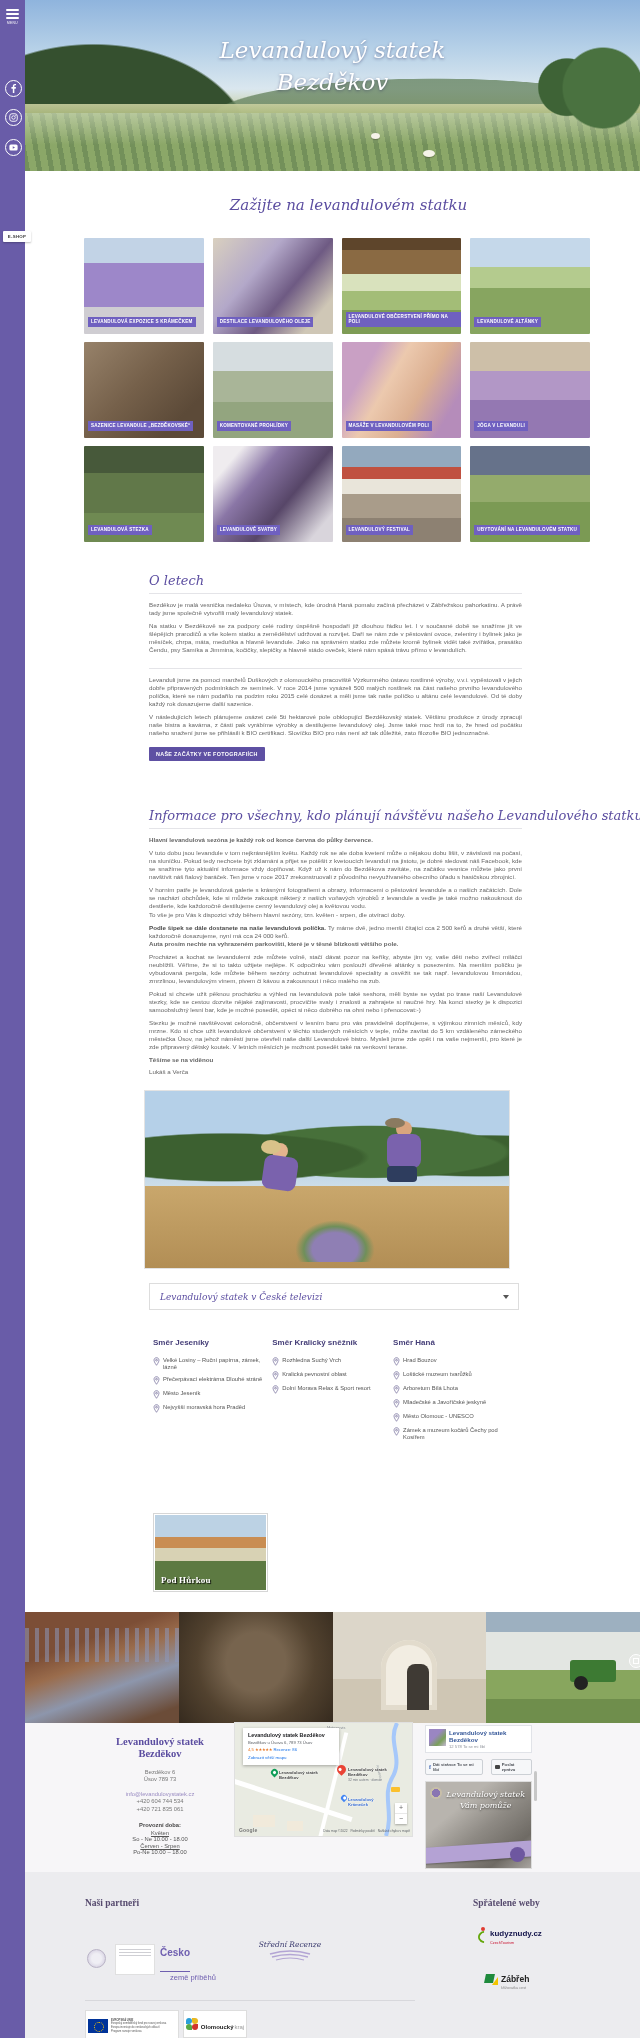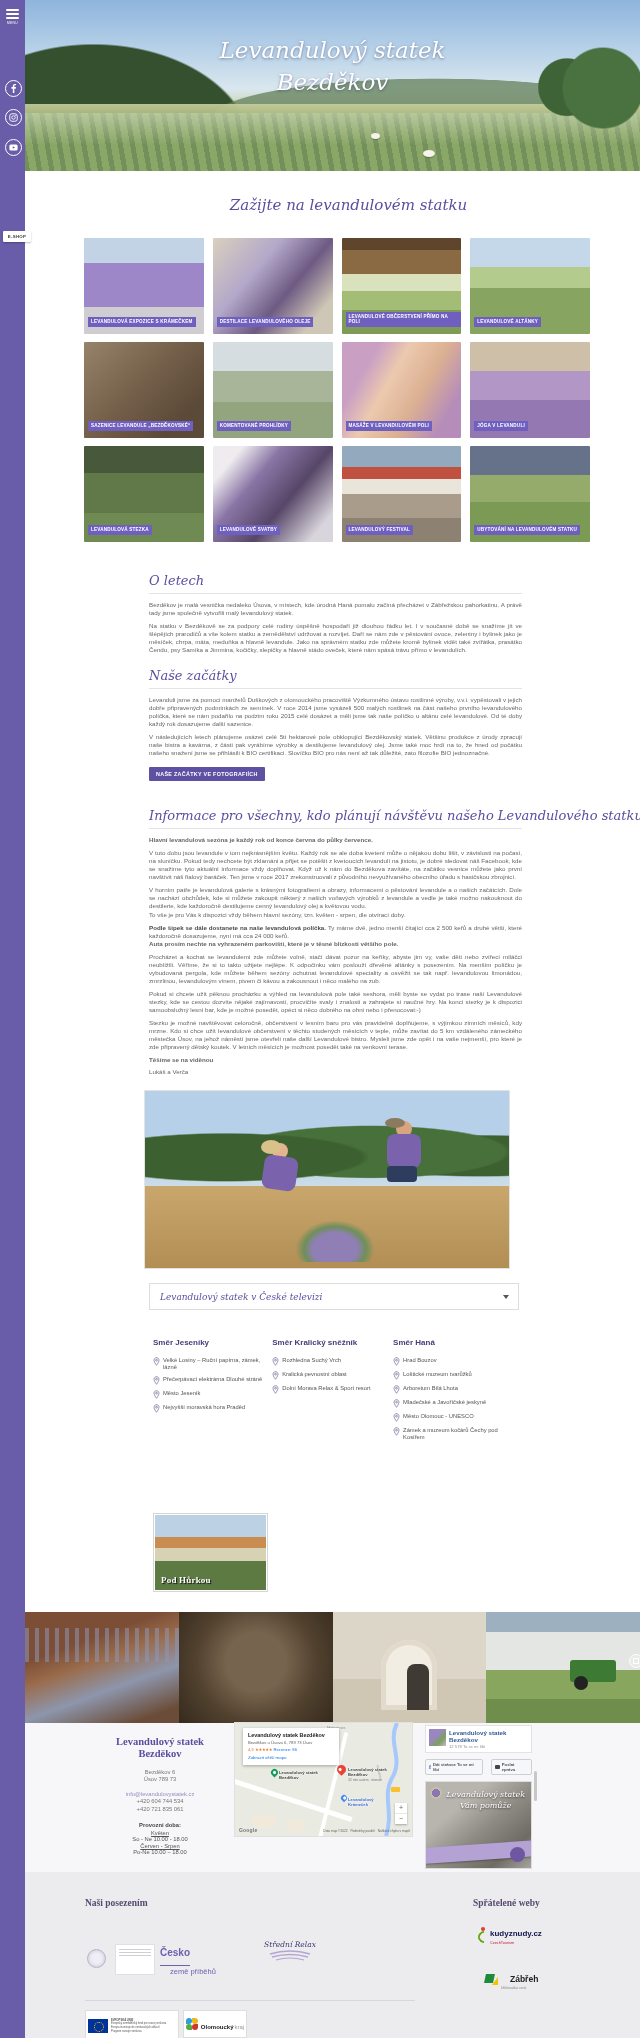--- a/index.html
+++ b/index.html
@@ -218,21 +218,21 @@
 
   
   .footer-partners{position:absolute;left:0;top:1872px;width:615px;height:166px;background:#ececef;}
   .fp-heading{position:absolute;font-family:"Liberation Serif",serif;font-weight:bold;font-size:9.5px;color:#564a6e;}
   .fp-h-left{left:60px;top:26px;} .fp-h-right{left:448px;top:26px;}
   .emblem{position:absolute;left:62px;top:77px;width:17px;height:17px;border:1px solid #b9b3c6;border-radius:50%;
           background:radial-gradient(circle,#efeef4 0 40%,#dcd8e6 70%);}
   .cert-box{position:absolute;left:90px;top:72px;width:34px;height:25px;background:#fff;border:1px solid #e0e0e0;padding:2px;}
   .cert-box i{display:block;height:1px;background:#cfcfd4;margin:2px 1px;}
   .cesko{position:absolute;left:135px;top:70px;width:82px;color:#6f5fb0;}
-  .cesko-l1{font-size:10px;font-weight:bold;border-bottom:1.5px solid #6f5fb0;display:inline-block;padding-bottom:7px;}
+  .cesko-l1{font-size:10px;font-weight:bold;border-bottom:1.5px solid #6f5fb0;display:inline-block;padding-bottom:13px;}
   .cesko-l2{font-size:7.5px;margin-top:1px;margin-left:10px;}
   .smorava{position:absolute;left:225px;top:68px;width:80px;text-align:center;}
   .smorava-text{font-family:"DejaVu Serif",serif;font-style:italic;font-size:7.5px;color:#3a3a6e;}
   .smorava svg{display:block;margin:1px auto 0;}
   .fp-divider{position:absolute;left:60px;top:128px;width:330px;border-top:1px solid #d8d8dc;}
   .eu-box{position:absolute;left:60px;top:138px;width:88px;height:26px;background:#fff;border:1px solid #ddd;
           display:flex;align-items:center;padding:2px;}
   .eu-flag{width:20px;height:14px;background:#039;position:relative;flex:0 0 auto;}
   .eu-flag i{position:absolute;left:6px;top:3px;width:8px;height:8px;border:1px dotted #fc0;border-radius:50%;}
   .eu-lines{margin-left:3px;}
@@ -253,21 +253,21 @@
   .kzn-fig .dot{position:absolute;left:4px;top:0;width:4px;height:4px;border-radius:50%;background:#e03c31;}
   .kzn-fig .body{position:absolute;left:1px;top:4px;width:8px;height:8px;border:2px solid #64a70b;border-top-color:transparent;
                  border-right-color:transparent;border-radius:50%;transform:rotate(45deg);}
   .kzn-text{font-size:8px;font-weight:bold;color:#14154c;}
   .kzn-sub{font-size:3.8px;color:#c8102e;margin-left:13px;margin-top:1px;}
   .zabreh{position:absolute;left:460px;top:100px;cursor:pointer;}
   .zab-row{display:flex;align-items:center;}
   .zab-ico{width:13px;height:13px;position:relative;margin-right:3px;}
   .zab-ico .g{position:absolute;left:0;top:2px;width:9px;height:9px;background:#1e8a3c;transform:skewX(-12deg);}
   .zab-ico .y{position:absolute;right:0;bottom:0;width:0;height:0;border-left:6px solid transparent;border-bottom:8px solid #f2c500;}
-  .zab-text{font-size:8.5px;font-weight:bold;color:#222;margin-left:9px;}
+  .zab-text{font-size:8.5px;font-weight:bold;color:#222;}
   .zab-sub{font-size:3.8px;color:#8a8a8a;margin-left:16px;margin-top:1px;}
 </style>
 </head>
 <body>
 
 <div class="sidebar">
   <div class="menu-btn">
     <div class="bar"></div>
       <div class="bar"></div>
       <div class="bar"></div>
@@ -365,21 +365,20 @@
   </div>
 
   <div class="sec sec-about">
     <h2 class="fancy">O letech</h2>
     <div class="rule"></div>
     <p>Bezděkov je malá vesnička nedaleko Úsova, v místech, kde úrodná Haná pomalu začíná přecházet v Zábřežskou pahorkatinu. A právě tady jsme společně vytvořili malý levandulový statek.</p>
     <p>Na statku v Bezděkově se za podpory celé rodiny úspěšně hospodaří již dlouhou řádku let. I v současné době se snažíme jít ve šlépějích prarodičů a vše kolem statku a zemědělství udržovat a rozvíjet. Daří se nám zde v pěstování ovoce, zeleniny i bylinek jako je měsíček, chrpa, máta, meduňka a hlavně levandule. Jako na správném statku zde můžete kromě bylinek vidět také zvířátka, prasátko Čendu, psy Samíka a Jimmina, kočičky, slepičky a hlavně stádo oveček, které nám spásá trávu přímo v levandulích.</p>
   </div>
 
   <div class="sec sec-beginnings">
-    <h2 class="fancy">Naše začátky</h2>
     <div class="rule"></div>
     <p>Levanduli jsme za pomoci manželů Duškových z olomouckého pracoviště Výzkumného ústavu rostlinné výroby, v.v.i. vypěstovali v jejich dobře připravených podmínkách ze semínek. V roce 2014 jsme vysázeli 500 malých rostlinek na část našeho prvního levandulového políčka, které se nám podařilo na podzim roku 2015 celé dosázet a měli jsme tak naše políčko u altánu celé levandulové. Od té doby každý rok dosazujeme další sazenice.</p>
     <p>V následujících letech plánujeme osázet celé 5ti hektarové pole obklopující Bezděkovský statek. Většinu produkce z úrody zpracují naše bistra a kavárna, z části pak vyrábíme výrobky a destilujeme levandulový olej. Jsme také moc hrdí na to, že hned od počátku našeho snažení jsme se přihlásili k BIO certifikaci. Slovíčko BIO pro nás není až tak důležité, zato filozofie BIO jednoznačné.</p>
     <span class="btn-primary">NAŠE ZAČÁTKY VE FOTOGRAFIÍCH</span>
   </div>
 
   <div class="sec sec-visit">
     <h2 class="fancy nowrap">Informace pro všechny, kdo plánují návštěvu našeho Levandulového statku</h2>
     <div class="rule"></div>
     <p class="p-bold">Hlavní levandulová sezóna je každý rok od konce června do půlky července.</p>
@@ -660,35 +659,35 @@
           <div>Vám pomůže</div>
         </div>
         <div class="fb-ribbon"></div>
         <div class="fb-circle"></div>
       </div>
       <div class="fb-scroll"></div>
     </div>
   </div>
 
   <div class="footer-partners">
-    <div class="fp-heading fp-h-left">Naši posezením</div>
+    <div class="fp-heading fp-h-left">Naši partneři</div>
     <div class="fp-heading fp-h-right">Spřátelené weby</div>
 
     <div class="emblem"></div>
     <div class="cert-box">
         <i></i>
         <i></i>
         <i></i>
       </div>
     <div class="cesko">
       <div class="cesko-l1">Česko</div>
       <div class="cesko-l2">země příběhů</div>
     </div>
     <div class="smorava">
-      <div class="smorava-text">Střední Relax</div>
+      <div class="smorava-text">Střední Recenze</div>
       <svg width="44" height="12" viewBox="0 0 44 12">
         <path d="M2 4 Q22 -2 42 4" fill="none" stroke="#b3a5d4" stroke-width="1.6"></path>
         <path d="M4 7 Q22 2 40 7" fill="none" stroke="#b3a5d4" stroke-width="1.4"></path>
         <path d="M8 10 Q22 6 36 10" fill="none" stroke="#b3a5d4" stroke-width="1.2"></path>
       </svg>
     </div>
 
     <div class="fp-divider"></div>
 
     <div class="eu-box">

